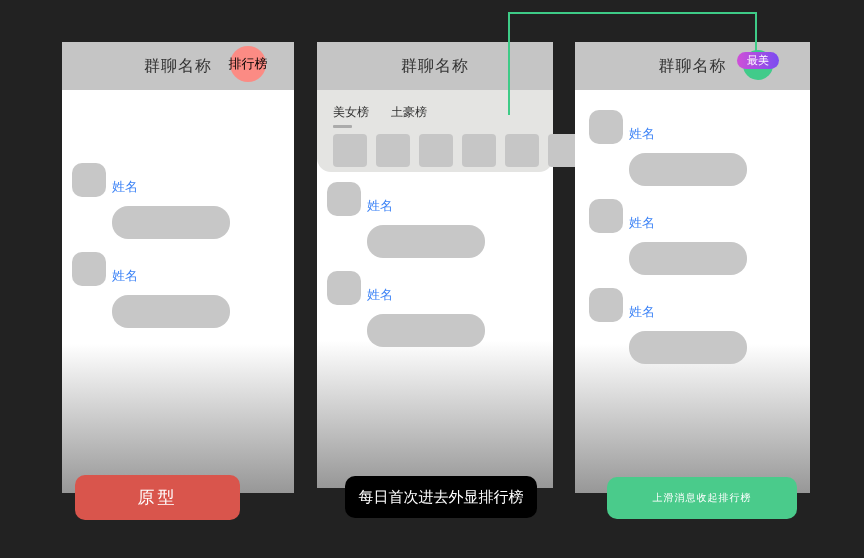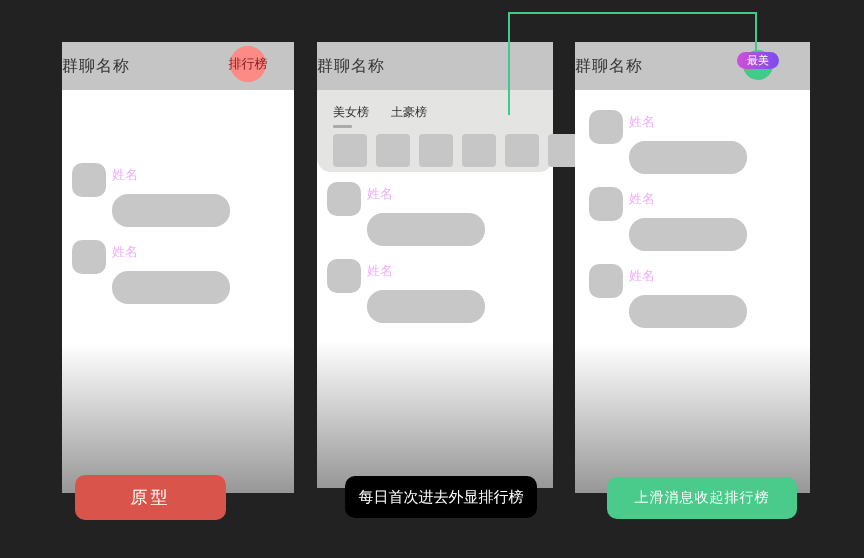--- a/index.html
+++ b/index.html
@@ -8,61 +8,61 @@
     background:#222222;
     font-family:"Liberation Sans", sans-serif;
   }
   
   .panel{position:absolute;top:42px;z-index:1;}
   .panel-1{left:62px;width:232px;height:451px;}
   .panel-2{left:317px;width:236px;height:446px;}
   .panel-3{left:575px;width:235px;height:451px;}
   .chat-header{
     position:absolute;top:0;left:0;right:0;height:48px;background:#c5c5c5;
-    display:flex;align-items:center;justify-content:flex-start;
+    display:flex;align-items:center;justify-content:center;
   }
   .chat-title{font-size:16px;color:#333;letter-spacing:1px;font-weight:500;}
   .phone-body{
     position:absolute;top:48px;left:0;right:0;bottom:0;
     background:linear-gradient(180deg,#ffffff 0%,#ffffff 63%,#979797 100%);
   }
   
   .rank-badge{
     position:absolute;right:28px;top:4px;width:36px;height:36px;border-radius:50%;
     background:#fb8b84;display:flex;align-items:center;justify-content:center;
-    font-size:13px;color:#7f1d1d;white-space:nowrap;cursor:pointer;
+    font-size:13px;color:#000000;white-space:nowrap;cursor:pointer;
   }
   
   .msg-list{position:absolute;z-index:1;}
   .panel-1 .msg-list{left:10px;top:121px;}
   .panel-2 .msg-list{left:10px;top:140px;}
   .panel-3 .msg-list{left:14px;top:68px;}
   .msg-item{display:flex;margin-bottom:13px;}
   .msg-avatar{width:34px;height:34px;border-radius:10px;background:#c7c7c7;flex:none;}
   .msg-content{margin-left:6px;}
-  .msg-name{font-size:13px;color:#f0abfc;margin-top:4px;line-height:16px;}
+  .msg-name{font-size:13px;color:#3b82f6;margin-top:16px;line-height:16px;}
   .msg-bubble{width:118px;height:33px;background:#c7c7c7;border-radius:16px;margin-top:11px;}
   
   .ranking-overlay{
     position:absolute;top:48px;left:0;width:236px;height:82px;
     background:#e4e4e2;border-radius:0 0 14px 14px;z-index:2;
   }
   .rank-tabs{display:flex;gap:22px;padding:14px 0 0 16px;font-size:12px;color:#333;}
   .rank-tab{cursor:pointer;white-space:nowrap;}
   .tab-indicator{width:19px;height:3px;background:#ababab;border-radius:1px;margin:4px 0 0 16px;}
   .rank-avatar-row{display:flex;gap:9px;padding-left:16px;margin-top:6px;width:max-content;}
   .rank-avatar{width:34px;height:33px;background:#c6c6c6;border-radius:4px;flex:none;}
   
   .caption-btn{
     position:absolute;display:flex;align-items:center;justify-content:center;
     color:#ffffff;border-radius:10px;z-index:3;cursor:pointer;
   }
-  .btn-red{left:75px;top:475px;width:151px;height:45px;background:#d9554c;font-size:17px;letter-spacing:3px;}
+  .btn-red{left:75px;top:475px;width:165px;height:45px;background:#d9554c;font-size:17px;letter-spacing:3px;}
   .btn-green-1{left:345px;top:476px;width:192px;height:42px;background:#000000;font-size:15px;}
-  .btn-green-2{left:607px;top:477px;width:190px;height:42px;background:#4acb8b;font-size:14px;letter-spacing:1px;}
+  .btn-green-2{left:607px;top:477px;width:190px;height:42px;background:#4acb8b;font-size:10px;letter-spacing:1px;}
   
   .conn{position:absolute;background:#3ecb87;z-index:4;}
   .conn-h{left:508px;top:12px;width:249px;height:2px;}
   .conn-v-left{left:508px;top:12px;width:2px;height:103px;}
   .conn-v-right{left:755px;top:12px;width:2px;height:40px;}
   .crown-circle{
     position:absolute;left:743px;top:50px;width:30px;height:30px;border-radius:50%;
     background:#41cb8a;z-index:4;
   }
   .crown-badge{

